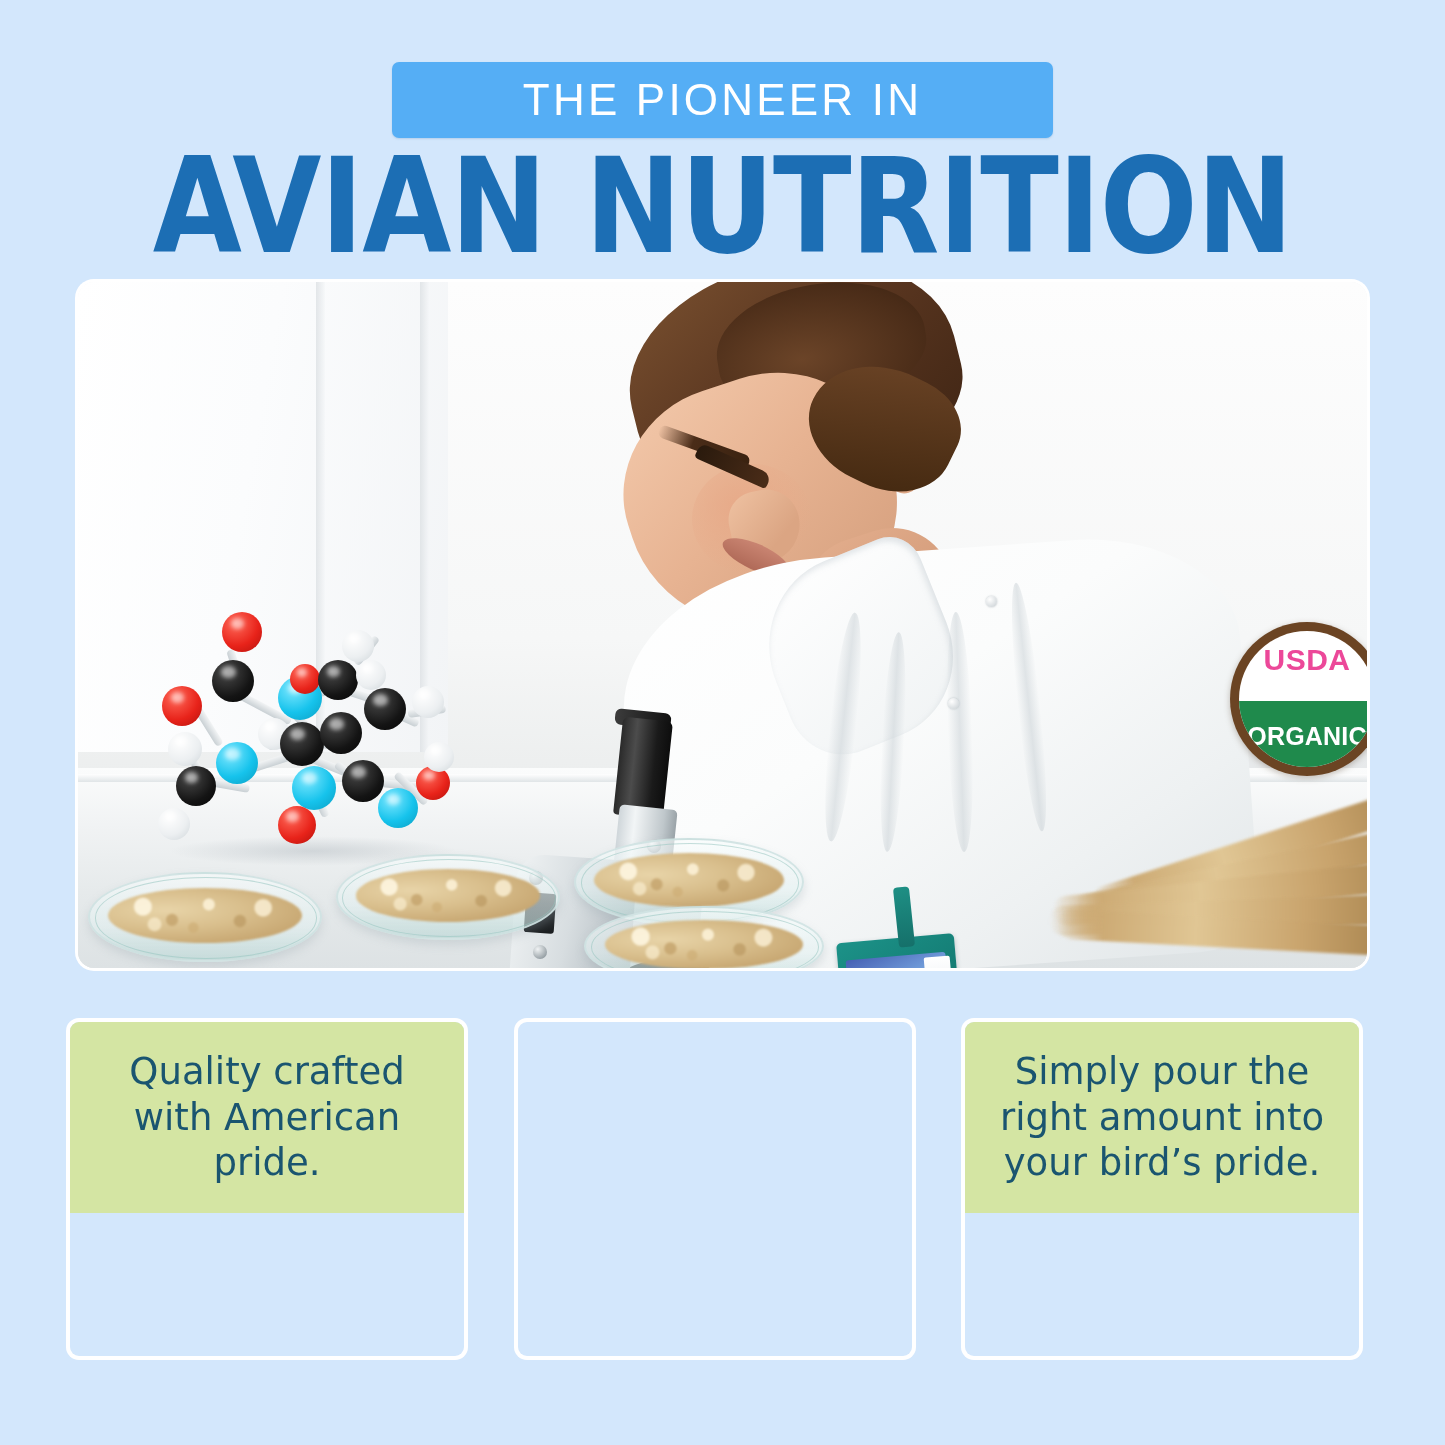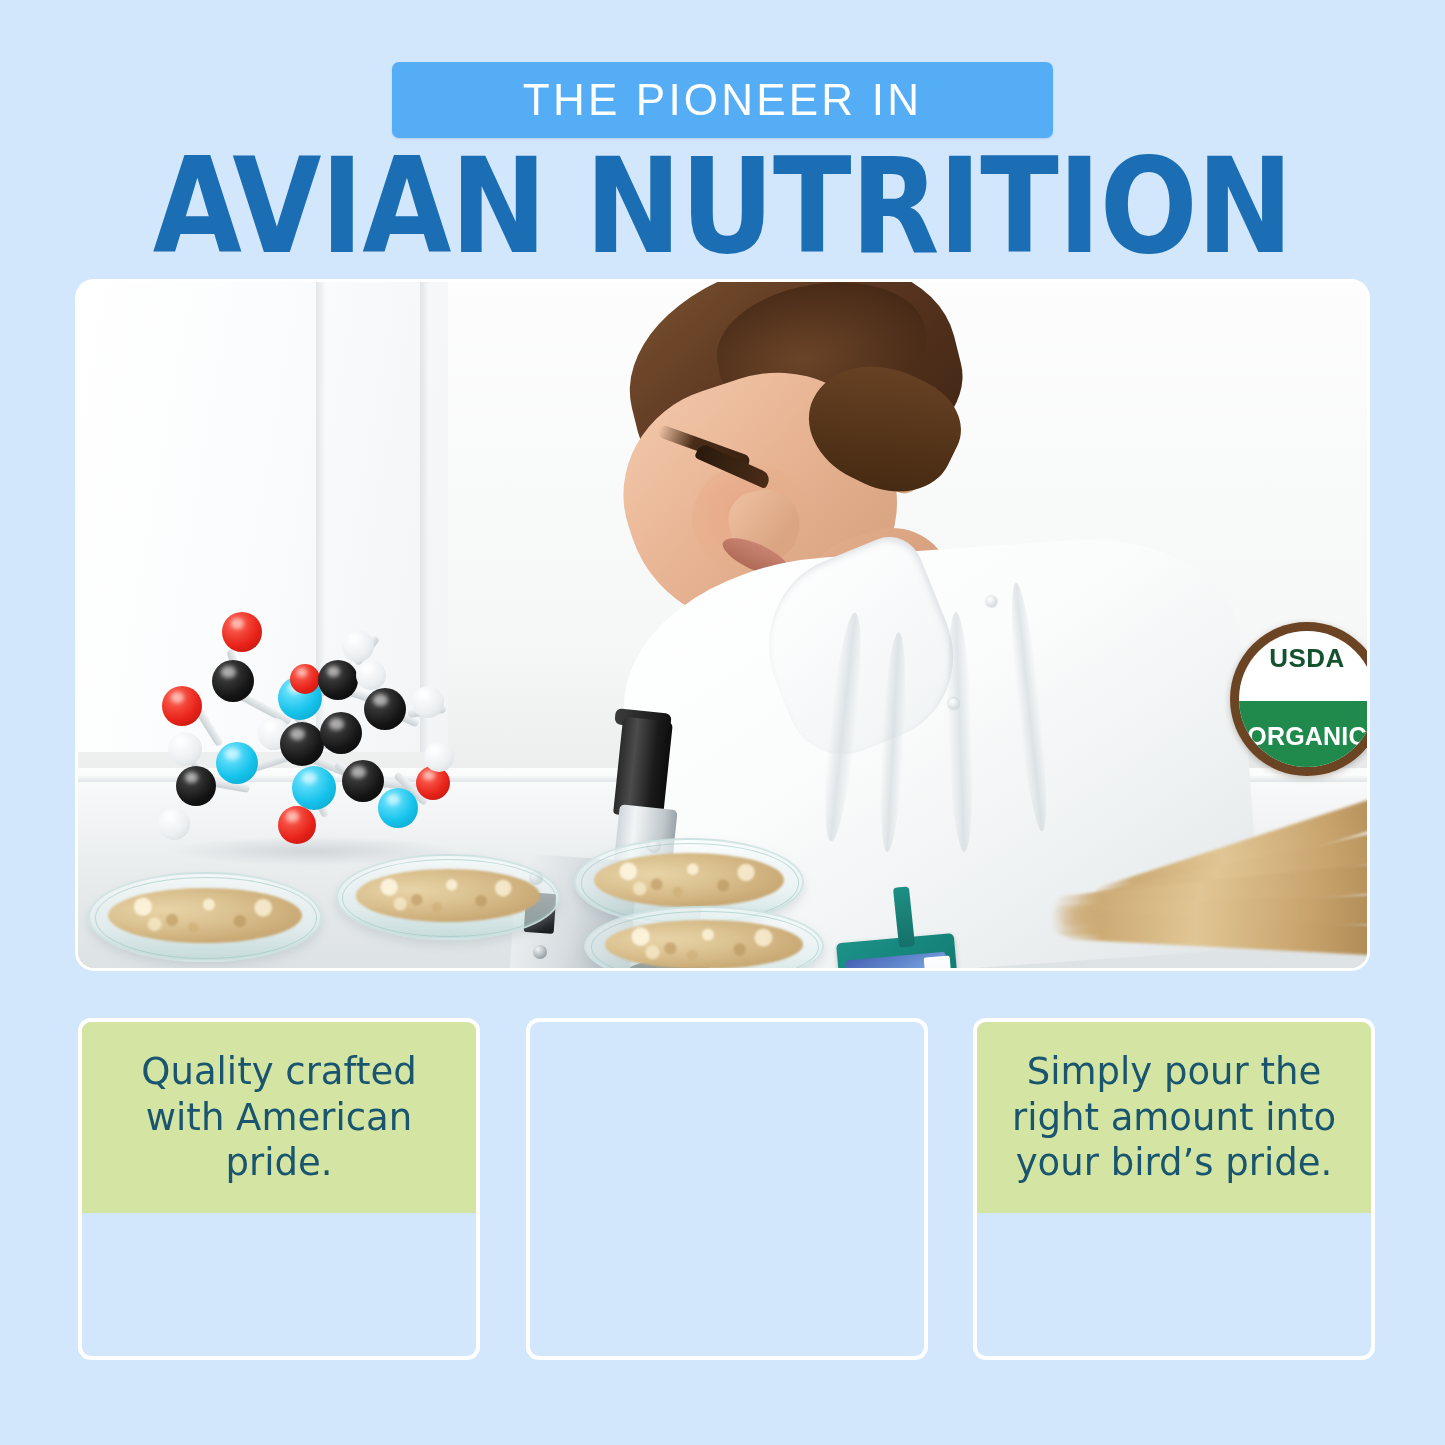--- a/index.html
+++ b/index.html
@@ -466,22 +466,22 @@
     width: 180px; height: 60px;
     background:
       linear-gradient(78deg, rgba(255,255,255,.16) 0 2px, transparent 2px 14px),
       linear-gradient(86deg, rgba(255,255,255,.13) 0 2px, transparent 2px 18px);
   }
   .usda-top-text {
     position: absolute;
     left: 0; top: 14px;
     width: 136px;
     text-align: center;
-    color: #14532d;
-    font-size: 26px;
+    color: #ec4899;
+    font-size: 30px;
     font-weight: bold;
     letter-spacing: 0.5px;
     line-height: 1;
     font-family: "Liberation Sans", sans-serif;
   }
   .usda-bot-text {
     position: absolute;
     left: 0; bottom: 18px;
     width: 136px;
     text-align: center;
@@ -490,21 +490,21 @@
     font-weight: bold;
     letter-spacing: 0.2px;
     line-height: 1;
     z-index: 2;
     font-family: "Liberation Sans", sans-serif;
   }
 
   
   .cards {
     position: absolute;
-    left: 82px;
+    left: 70px;
     top: 1022px;
     width: 1289px;
     height: 334px;
     display: flex;
     justify-content: space-between;
   }
   .card {
     width: 394px;
     height: 334px;
     border-radius: 9px;

